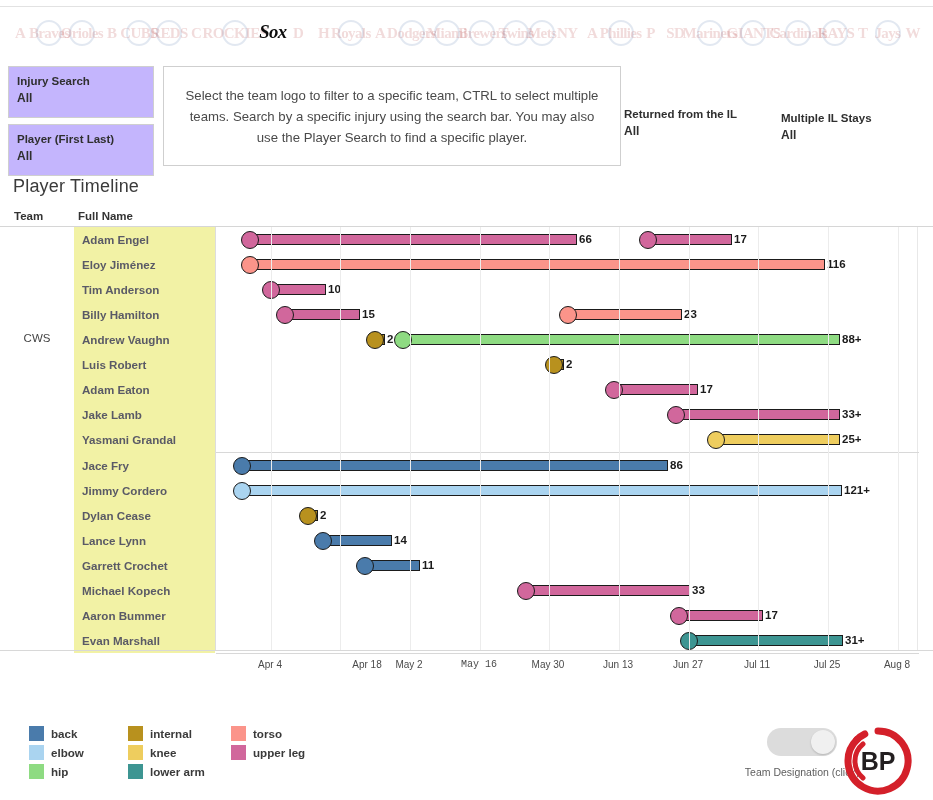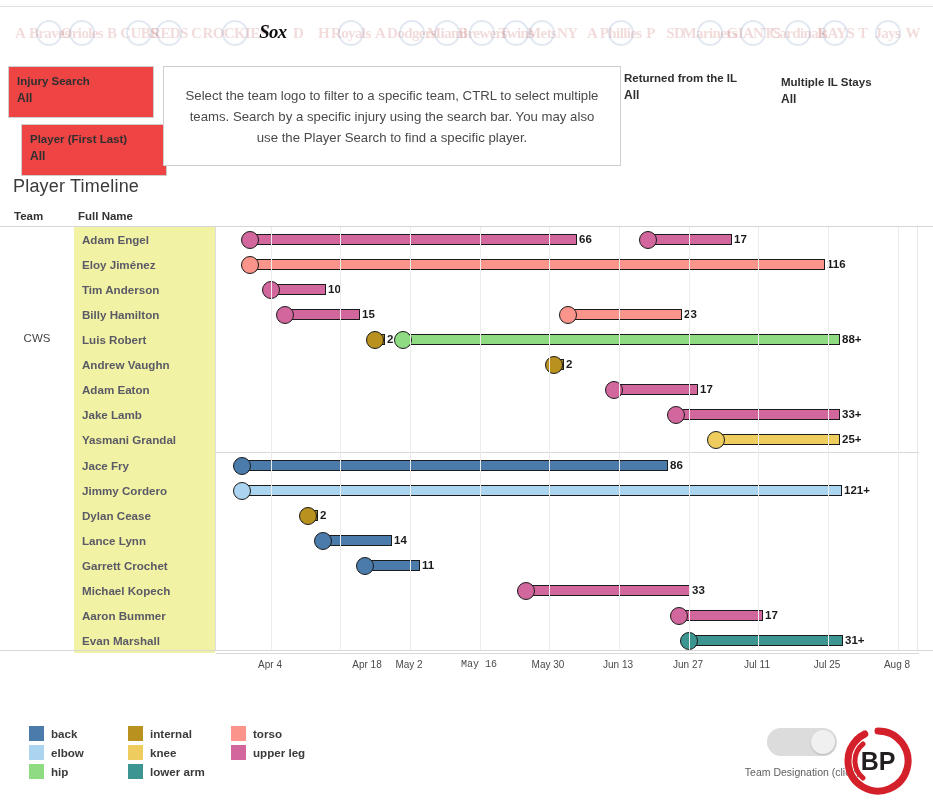--- a/index.html
+++ b/index.html
@@ -46,37 +46,37 @@
   .logo-cell .logo-ring {
     position: absolute; width: 26px; height: 26px; border-radius: 50%;
     border: 2.5px solid currentColor; opacity: 0.17; color: #5577aa;
   }
 
   
   .filter-zone { position: absolute; left: 0; top: 62px; width: 933px; height: 108px; }
   .filter-box {
     position: absolute;
     border: 1px solid #cfcfcf;
-    background: #ef4444;
+    background: #c4b5fd;
     padding: 6px 8px 4px 8px;
   }
   .filter-label { font-size: 11.5px; font-weight: bold; color: #2f2f2f; line-height: 16px; }
   .filter-value { font-size: 12px; font-weight: bold; color: #2f2f2f; line-height: 18px; }
   #filter-injury { left: 8px; top: 4px; width: 146px; height: 52px; }
-  #filter-player { left: 8px; top: 62px; width: 146px; height: 52px; margin-left: 13px; }
+  #filter-player { left: 8px; top: 62px; width: 146px; height: 52px; }
   .instruction-box {
     position: absolute; left: 163px; top: 4px; width: 458px; height: 100px;
     border: 1px solid #cfcfcf; background: #fff;
     display: flex; align-items: center; justify-content: center;
     padding: 6px 14px;
   }
   .instruction-text {
     font-size: 13.2px; line-height: 21px; color: #4a4a4a; text-align: center;
   }
-  .plain-filter { position: absolute; }
+  .plain-filter { position: absolute; margin-top: 36px; }
   #filter-returned { left: 624px; top: 8px; width: 150px; }
   #filter-multiple { left: 781px; top: 12px; width: 150px; }
 
   
   .page-title {
     position: absolute; left: 13px; top: 176px;
     font-size: 18px; color: #3b3b3b; letter-spacing: 0.2px;
   }
   .col-head {
     position: absolute; top: 210px;
@@ -324,24 +324,24 @@
         <div class="row">
           <div class="row-name">Eloy Jiménez</div>
         </div>
         <div class="row">
           <div class="row-name">Tim Anderson</div>
         </div>
         <div class="row">
           <div class="row-name">Billy Hamilton</div>
         </div>
         <div class="row">
+          <div class="row-name">Andrew Vaughn</div>
+        </div>
+        <div class="row">
           <div class="row-name">Luis Robert</div>
-        </div>
-        <div class="row">
-          <div class="row-name">Andrew Vaughn</div>
         </div>
         <div class="row">
           <div class="row-name">Adam Eaton</div>
         </div>
         <div class="row">
           <div class="row-name">Jake Lamb</div>
         </div>
         <div class="row">
           <div class="row-name">Yasmani Grandal</div>
         </div>

